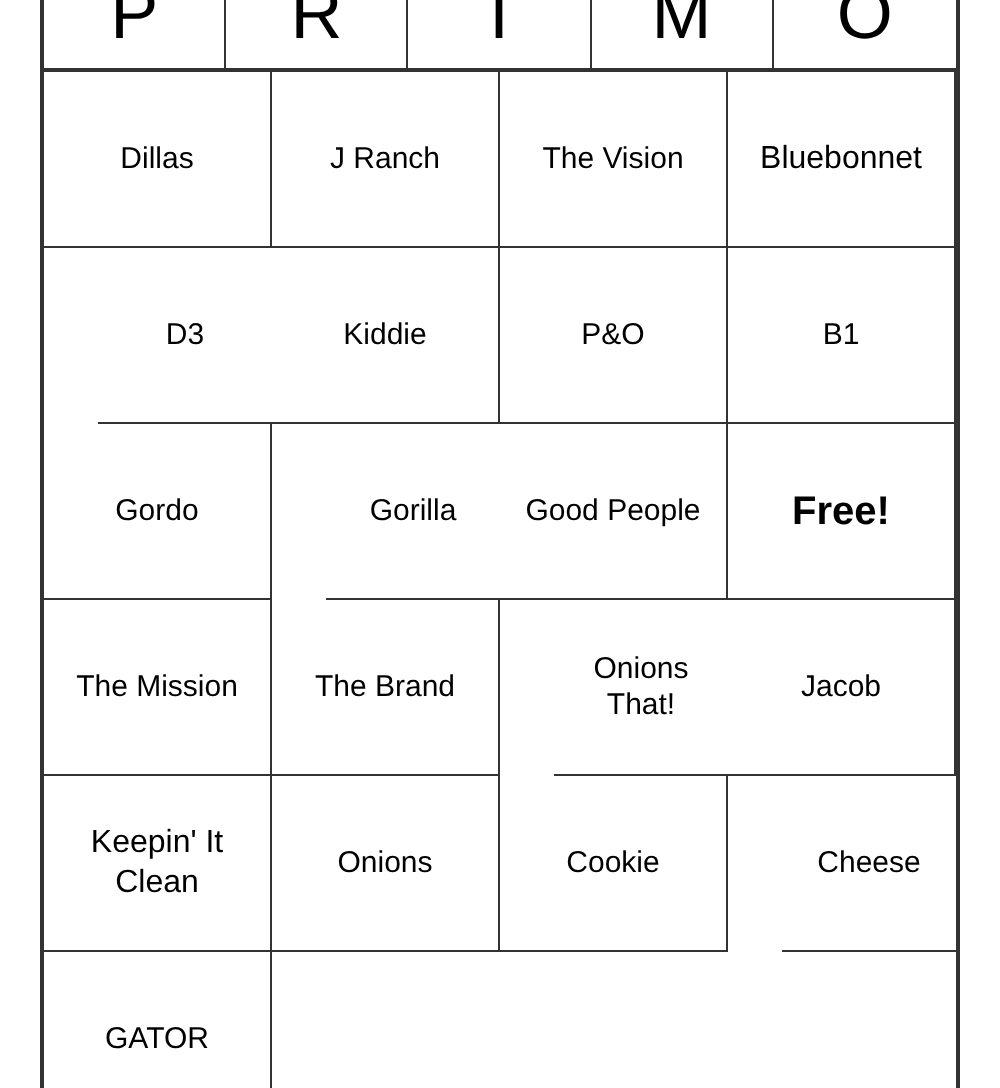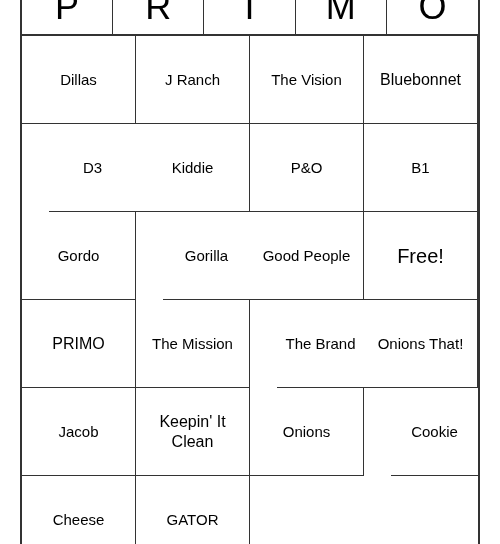--- a/index.html
+++ b/index.html
@@ -50,21 +50,21 @@
     }
     .cell:nth-child(5n) {
       border-right: none;
       margin-left: 27px;
     }
     .cell:nth-child(n+21) {
       border-bottom: none;
     }
     .cell.free {
       font-size: 20px;
-      font-weight: normal;
+      font-weight: bold;
     }
     .cell.small-text {
       font-size: 16px;
       text-align: center;
     }
   </style>
 </head>
 <body>
 
 <div class="bingo-card">
@@ -81,21 +81,20 @@
       <div class="cell">The Vision</div>
       <div class="cell small-text">Bluebonnet</div>
       <div class="cell">D3</div>
       <div class="cell">Kiddie</div>
       <div class="cell">P&amp;O</div>
       <div class="cell">B1</div>
       <div class="cell">Gordo</div>
       <div class="cell">Gorilla</div>
       <div class="cell">Good People</div>
       <div class="cell free">Free!</div>
-      <div class="cell small-text">PRIMO</div>
       <div class="cell">The Mission</div>
       <div class="cell">The Brand</div>
       <div class="cell">Onions That!</div>
       <div class="cell">Jacob</div>
       <div class="cell small-text">Keepin' It Clean</div>
       <div class="cell">Onions</div>
       <div class="cell">Cookie</div>
       <div class="cell">Cheese</div>
       <div class="cell">GATOR</div>
     </div>

